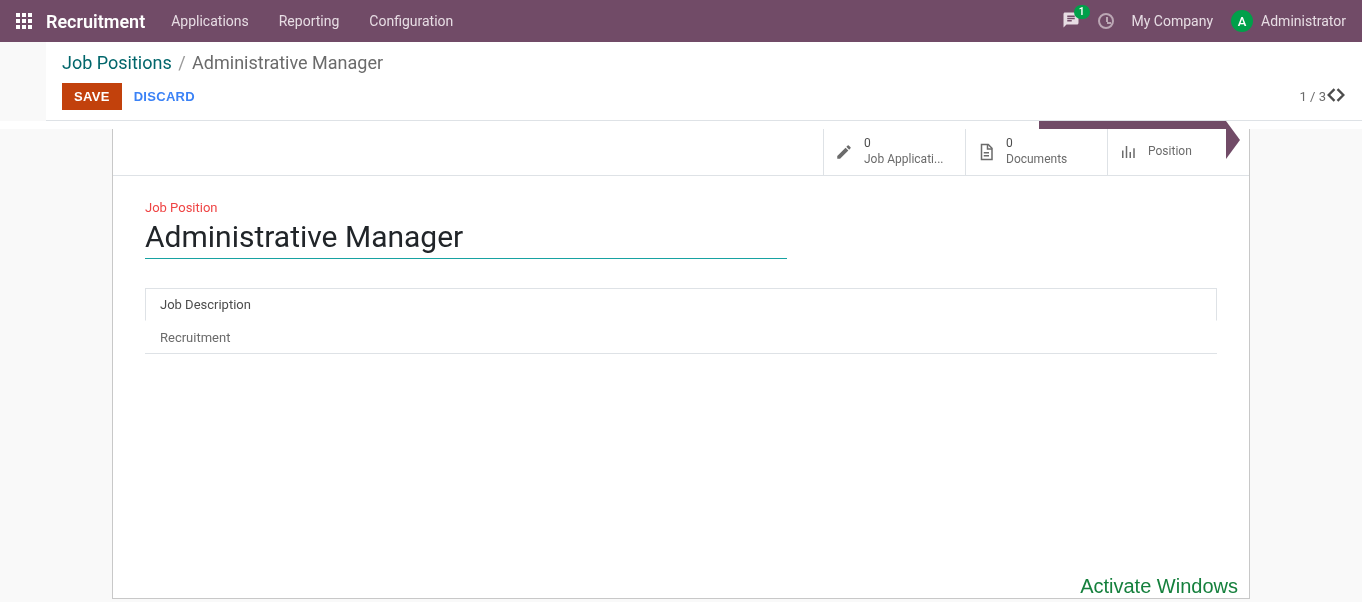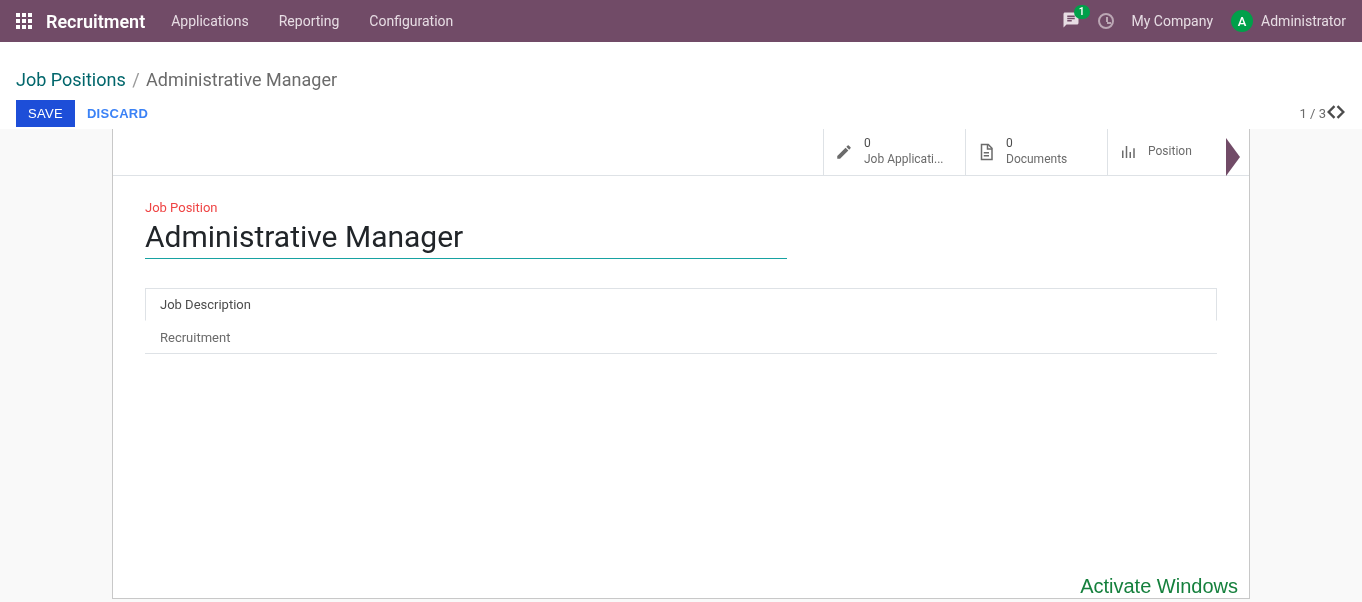--- a/index.html
+++ b/index.html
@@ -18,26 +18,26 @@
 .chat-badge { position: absolute; top: -6px; right: -10px; background: #00a04a; color: #fff; font-size: 10px; border-radius: 8px; padding: 0 5px; height: 14px; line-height: 14px; font-weight: 600; }
 .clock-icon { width: 16px; height: 16px; border: 2px solid #bba7b4; border-radius: 50%; position: relative; cursor: pointer; }
 .clock-icon::before { content: ""; position: absolute; width: 2px; height: 5px; background: #bba7b4; top: 2px; left: 6px; }
 .clock-icon::after { content: ""; position: absolute; width: 4px; height: 2px; background: #bba7b4; top: 7px; left: 7px; }
 .company { color: #e7dde4; font-size: 14px; cursor: pointer; }
 .avatar { width: 22px; height: 22px; border-radius: 50%; background: #00a04a; color: #fff; display: flex; align-items: center; justify-content: center; font-size: 13px; font-weight: 500; }
 .user-block { display: flex; align-items: center; gap: 8px; cursor: pointer; }
 .user-name { color: #e7dde4; font-size: 14px; }
 
 
-.control-bar { background: #fff; padding: 27px 16px 0 16px; border-bottom: 1px solid #dee2e6; }
+.control-bar { background: #fff; padding: 10px 16px 0 16px; border-bottom: 1px solid #dee2e6; margin-left: 46px; }
 .breadcrumb { font-size: 18px; color: #6b6b6b; margin-bottom: 10px; }
 .breadcrumb .root { color: #01666b; cursor: pointer; }
 .breadcrumb .sep { color: #999; margin: 0 2px; }
 .action-row { display: flex; align-items: center; padding-bottom: 10px; }
-.btn-save { background: #1d4ed8; color: #fff; border: none; padding: 6px 12px; font-weight: 400; font-size: 13px; cursor: pointer; text-transform: uppercase; letter-spacing: 0.3px; }
+.btn-save { background: #c2410c; color: #fff; border: none; padding: 6px 12px; font-weight: 700; font-size: 13px; cursor: pointer; text-transform: uppercase; letter-spacing: 0.3px; }
 .btn-discard { background: none; border: none; color: #3b82f6; font-size: 13px; font-weight: 600; margin-left: 12px; cursor: pointer; letter-spacing: 0.3px; }
 .pager { margin-left: auto; display: flex; align-items: center; color: #6b6b6b; font-size: 13px; }
 .pager-arrow { cursor: pointer; color: #4c4c4c; font-size: 16px; }
 
 
 .status-row { background: #fff; border-bottom: 1px solid #dee2e6; display: flex; align-items: center; height: 38px; padding-left: 22px; }
 .stop-link { color: #01666b; font-weight: 600; font-size: 13px; cursor: pointer; letter-spacing: 0.3px; }
 .status-arrows { margin-left: auto; display: flex; height: 100%; }
 .status-seg { display: flex; align-items: center; padding: 0 18px; font-size: 11px; font-weight: 600; color: #6b6b6b; position: relative; cursor: pointer; letter-spacing: 0.2px; }
 .status-seg.active { background: #714b67; color: #fff; }

